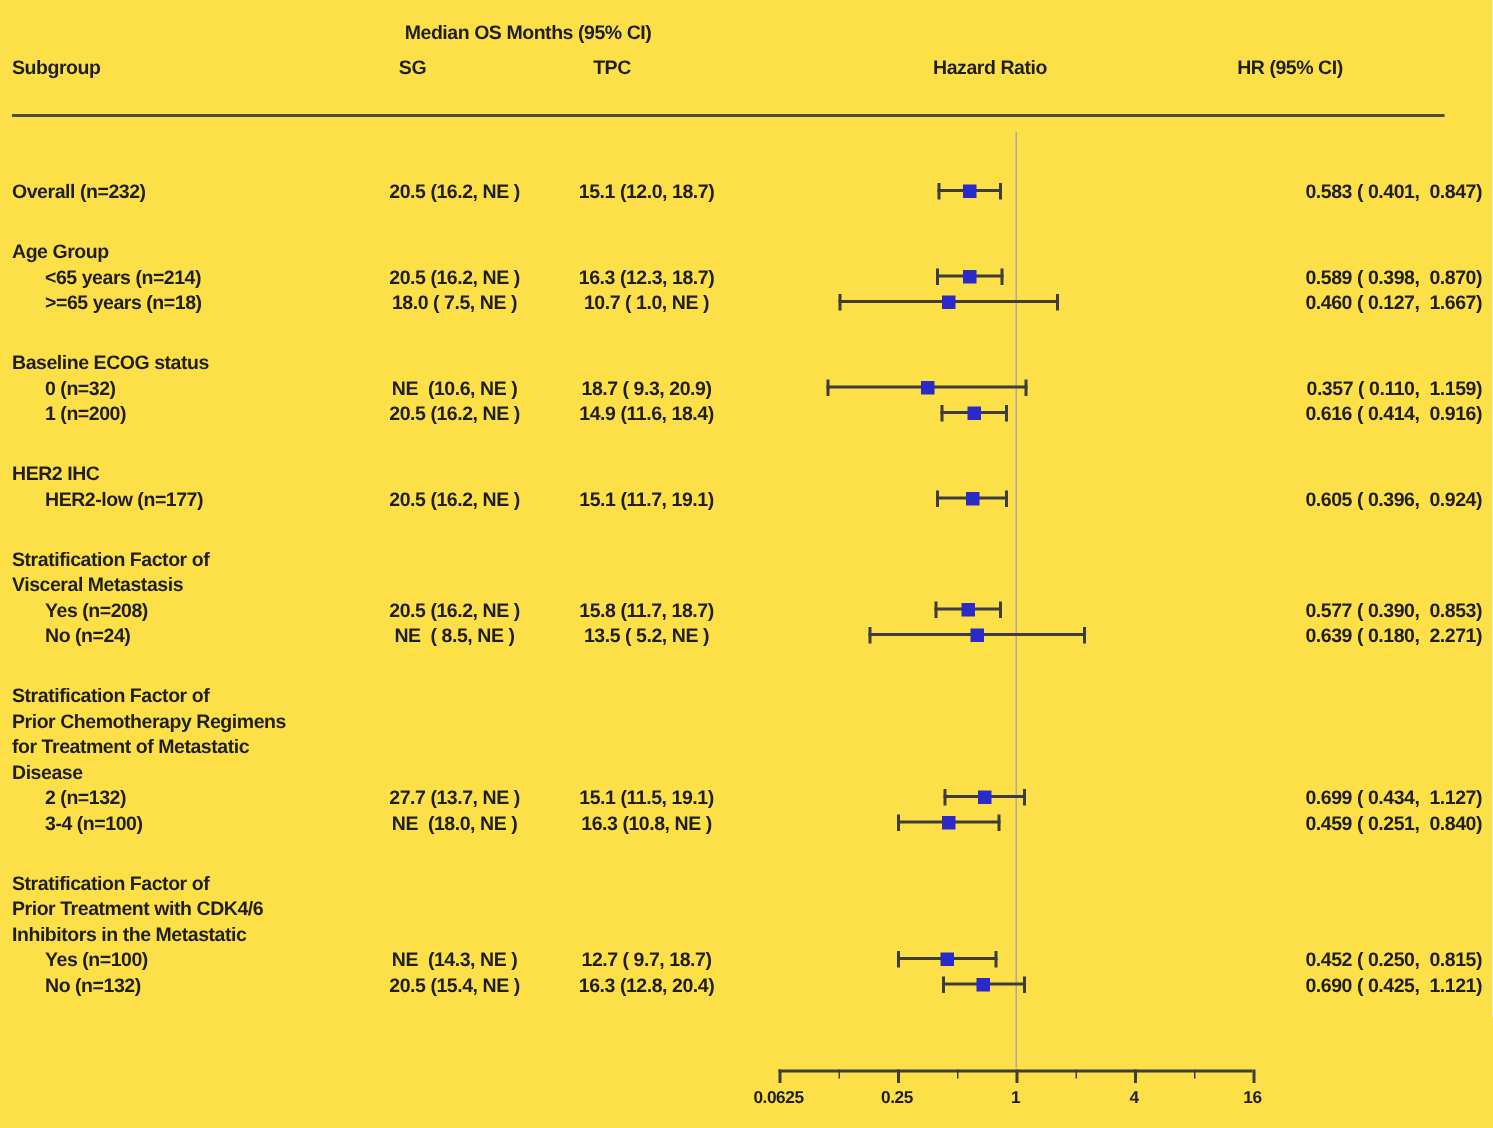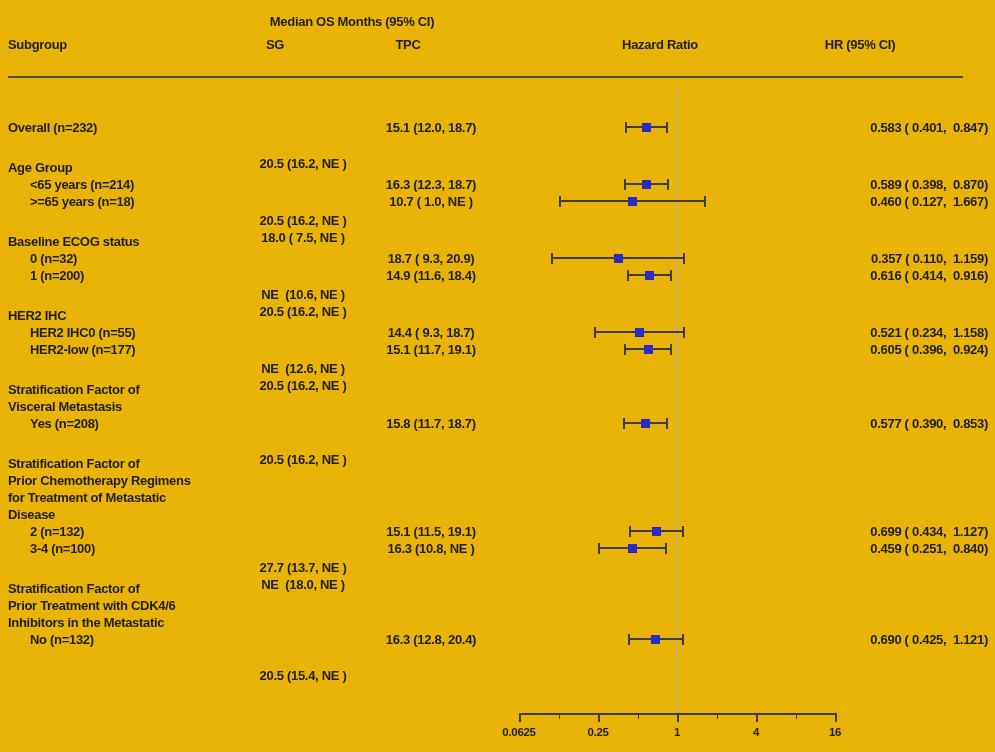--- a/index.html
+++ b/index.html
@@ -1,28 +1,28 @@
 <!DOCTYPE html>
 <html><head>
 <meta charset="utf-8">
 <style>
   html,body { margin:0; padding:0; background:#ffffff; }
   #stage {
-    position:relative; width:995px; height:752px; background:#eab308;
+    position:relative; width:995px; height:752px; background:#fde047;
     font-family:"Liberation Sans", sans-serif; font-weight:bold;
     color:#1f1f1f; font-size:13px; letter-spacing:-0.3px; overflow:hidden;
   }
   .hdr { position:absolute; white-space:nowrap; }
   .hdr.center { text-align:center; }
   #toprule { position:absolute; left:8px; top:76px; width:955px; height:2px; background:#4a4a4a; }
   #refline { position:absolute; width:1px; }
   #rows { position:absolute; left:0; top:0; width:995px; }
   .line { position:relative; height:17px; width:796px; }
   .lbl { position:absolute; top:1px; white-space:pre; }
-  .sg  { position:absolute; top:1px; left:237px; width:132px; text-align:center; white-space:pre;margin-top:36px; }
+  .sg  { position:absolute; top:1px; left:237px; width:132px; text-align:center; white-space:pre; }
   .tpc { position:absolute; top:1px; left:368px; width:126px; text-align:center; white-space:pre; }
   .hrtxt { position:absolute; top:1px; left:798px; width:190px; text-align:right; white-space:pre; }
   .ci-line { position:absolute; top:7px; height:2px; }
   .cap { position:absolute; top:3px; width:2px; height:11px; }
   .marker { position:absolute; top:4px; width:9px; height:9px; }
   #axis { position:absolute; left:0; top:0; width:995px; height:752px; pointer-events:none; }
   .axis-line { position:absolute; height:2px; }
   .tick { position:absolute; width:1.5px; }
   .tick-label { position:absolute; width:64px; text-align:center; font-size:11.5px; }
 </style>
@@ -93,30 +93,20 @@
         <div class="ci-line" style="left: 626.744px; width: 45.2558px; background: rgb(61, 61, 61);"></div>
         <div class="cap" style="left: 626.744px; background: rgb(61, 61, 61);"></div>
         <div class="cap" style="left: 670px; background: rgb(61, 61, 61);"></div>
         <div class="marker" style="left: 644.89px; background: rgb(42, 42, 200);"></div>
         <div class="hrtxt">0.616 ( 0.414,  0.916)</div>
       </div>
       <div class="line" style="margin-top: 23px;">
         <div class="lbl" style="left: 8px;">HER2 IHC</div>
       </div>
       <div class="line">
-        <div class="lbl" style="left: 30px;">HER2 IHC0 (n=55)</div>
-        <div class="sg">NE  (12.6, NE )</div>
-        <div class="tpc">14.4 ( 9.3, 18.7)</div>
-        <div class="ci-line" style="left: 594.231px; width: 91.1287px; background: rgb(61, 61, 61);"></div>
-        <div class="cap" style="left: 594.231px; background: rgb(61, 61, 61);"></div>
-        <div class="cap" style="left: 683.36px; background: rgb(61, 61, 61);"></div>
-        <div class="marker" style="left: 635.345px; background: rgb(42, 42, 200);"></div>
-        <div class="hrtxt">0.521 ( 0.234,  1.158)</div>
-      </div>
-      <div class="line">
         <div class="lbl" style="left: 30px;">HER2-low (n=177)</div>
         <div class="sg">20.5 (16.2, NE )</div>
         <div class="tpc">15.1 (11.7, 19.1)</div>
         <div class="ci-line" style="left: 624.211px; width: 48.2845px; background: rgb(61, 61, 61);"></div>
         <div class="cap" style="left: 624.211px; background: rgb(61, 61, 61);"></div>
         <div class="cap" style="left: 670.496px; background: rgb(61, 61, 61);"></div>
         <div class="marker" style="left: 643.863px; background: rgb(42, 42, 200);"></div>
         <div class="hrtxt">0.605 ( 0.396,  0.924)</div>
       </div>
       <div class="line" style="margin-top: 23px;">
@@ -127,20 +117,30 @@
       </div>
       <div class="line">
         <div class="lbl" style="left: 30px;">Yes (n=208)</div>
         <div class="sg">20.5 (16.2, NE )</div>
         <div class="tpc">15.8 (11.7, 18.7)</div>
         <div class="ci-line" style="left: 623.341px; width: 44.5983px; background: rgb(61, 61, 61);"></div>
         <div class="cap" style="left: 623.341px; background: rgb(61, 61, 61);"></div>
         <div class="cap" style="left: 665.939px; background: rgb(61, 61, 61);"></div>
         <div class="marker" style="left: 641.162px; background: rgb(42, 42, 200);"></div>
         <div class="hrtxt">0.577 ( 0.390,  0.853)</div>
+      </div>
+      <div class="line">
+        <div class="lbl" style="left: 30px;">No (n=24)</div>
+        <div class="sg">NE  ( 8.5, NE )</div>
+        <div class="tpc">13.5 ( 5.2, NE )</div>
+        <div class="ci-line" style="left: 579.28px; width: 144.462px; background: rgb(61, 61, 61);"></div>
+        <div class="cap" style="left: 579.28px; background: rgb(61, 61, 61);"></div>
+        <div class="cap" style="left: 721.741px; background: rgb(61, 61, 61);"></div>
+        <div class="marker" style="left: 646.979px; background: rgb(42, 42, 200);"></div>
+        <div class="hrtxt">0.639 ( 0.180,  2.271)</div>
       </div>
       <div class="line" style="margin-top: 23px;">
         <div class="lbl" style="left: 8px;">Stratification Factor of</div>
       </div>
       <div class="line">
         <div class="lbl" style="left: 8px;">Prior Chemotherapy Regimens</div>
       </div>
       <div class="line">
         <div class="lbl" style="left: 8px;">for Treatment of Metastatic</div>
       </div>
@@ -168,20 +168,30 @@
         <div class="hrtxt">0.459 ( 0.251,  0.840)</div>
       </div>
       <div class="line" style="margin-top: 23px;">
         <div class="lbl" style="left: 8px;">Stratification Factor of</div>
       </div>
       <div class="line">
         <div class="lbl" style="left: 8px;">Prior Treatment with CDK4/6</div>
       </div>
       <div class="line">
         <div class="lbl" style="left: 8px;">Inhibitors in the Metastatic</div>
+      </div>
+      <div class="line">
+        <div class="lbl" style="left: 30px;">Yes (n=100)</div>
+        <div class="sg">NE  (14.3, NE )</div>
+        <div class="tpc">12.7 ( 9.7, 18.7)</div>
+        <div class="ci-line" style="left: 598px; width: 67.3424px; background: rgb(61, 61, 61);"></div>
+        <div class="cap" style="left: 598px; background: rgb(61, 61, 61);"></div>
+        <div class="cap" style="left: 663.342px; background: rgb(61, 61, 61);"></div>
+        <div class="marker" style="left: 627.249px; background: rgb(42, 42, 200);"></div>
+        <div class="hrtxt">0.452 ( 0.250,  0.815)</div>
       </div>
       <div class="line">
         <div class="lbl" style="left: 30px;">No (n=132)</div>
         <div class="sg">20.5 (15.4, NE )</div>
         <div class="tpc">16.3 (12.8, 20.4)</div>
         <div class="ci-line" style="left: 628.239px; width: 55.2704px; background: rgb(61, 61, 61);"></div>
         <div class="cap" style="left: 628.239px; background: rgb(61, 61, 61);"></div>
         <div class="cap" style="left: 681.509px; background: rgb(61, 61, 61);"></div>
         <div class="marker" style="left: 651.354px; background: rgb(42, 42, 200);"></div>
         <div class="hrtxt">0.690 ( 0.425,  1.121)</div>

